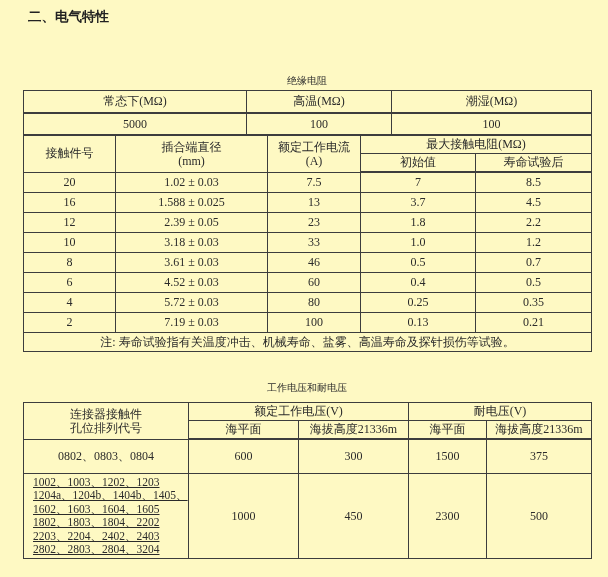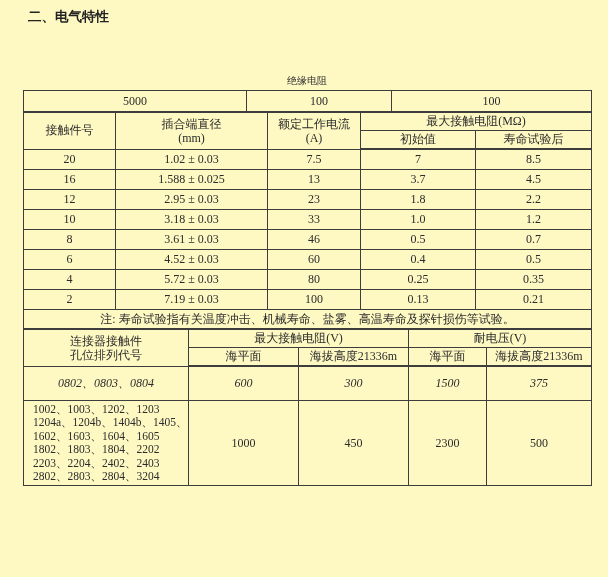--- a/index.html
+++ b/index.html
@@ -47,45 +47,50 @@
   .t1 .hrow th{height:21px;border-bottom-width:2px;}
   .t1 .drow td{height:20px;margin-top:11px;}
   
   .t2 .h1 th{height:15px;}
   .t2 .h2 th{height:15px;border-bottom-width:2px;font-family:Liberation Serif, serif;}
   .t2 .drow td{height:19px;}
   .t2 .note td{height:18px;}
   
   .t3 .h1 th{height:17px;}
   .t3 .h2 th{height:17px;border-bottom-width:2px;margin-top:34px;}
-  .t3 .r1 td{height:33px;font-style:italic;}
+  .t3 .r1 td{height:33px;}
   .t3 .r2 td{height:84px;}
   .codes-cell{
     text-align:left !important;
     padding-left:9px !important;
     font-size:11.5px;
   }
-  .codes-cell div{line-height:13.5px;}
+  .codes-cell div{line-height:13.5px;text-decoration:underline;}
   .twoline{line-height:14px;white-space:nowrap;}
 </style>
 </head>
 <body>
 
 <div class="page">
 
   <div class="doc-title">二、电气特性</div>
 
   <div class="caption cap1">绝缘电阻</div>
   <table class="t1">
     <colgroup>
         <col style="width:223px">
         <col style="width:145px">
         <col style="width:200px">
       </colgroup>
     <tbody>
+        <tr class="hrow">
+      <th>常态下(MΩ)</th>
+      <th>高温(MΩ)</th>
+      <th>潮湿(MΩ)</th>
+    </tr>
     <tr class="drow">
       <td>5000</td>
       <td>100</td>
       <td>100</td>
     </tr>
   </tbody>
     </table>
 
   <table class="t2">
     <colgroup>
@@ -121,21 +126,21 @@
         </tr>
     <tr class="drow">
           <td>16</td>
           <td>1.588 ± 0.025</td>
           <td>13</td>
           <td>3.7</td>
           <td>4.5</td>
         </tr>
     <tr class="drow">
           <td>12</td>
-          <td>2.95 ± 0.03</td>
+          <td>2.39 ± 0.05</td>
           <td>23</td>
           <td>1.8</td>
           <td>2.2</td>
         </tr>
     <tr class="drow">
           <td>10</td>
           <td>3.18 ± 0.03</td>
           <td>33</td>
           <td>1.0</td>
           <td>1.2</td>
@@ -167,35 +172,36 @@
           <td>100</td>
           <td>0.13</td>
           <td>0.21</td>
         </tr>
     <tr class="note">
       <td colspan="5">注: 寿命试验指有关温度冲击、机械寿命、盐雾、高温寿命及探针损伤等试验。</td>
     </tr>
   </tbody>
     </table>
 
+  <div class="caption cap3">工作电压和耐电压</div>
   <table class="t3">
     <colgroup>
         <col style="width:165px">
         <col style="width:110px">
         <col style="width:110px">
         <col style="width:78px">
         <col style="width:105px">
       </colgroup>
     <tbody>
         <tr class="h1">
       <th rowspan="2">
         <div class="twoline">连接器接触件</div>
         <div class="twoline">孔位排列代号</div>
       </th>
-      <th colspan="2">最大接触电阻(V)</th>
+      <th colspan="2">额定工作电压(V)</th>
       <th colspan="2">耐电压(V)</th>
     </tr>
     <tr class="h2">
       <th>海平面</th>
       <th>海拔高度21336m</th>
       <th>海平面</th>
       <th>海拔高度21336m</th>
     </tr>
     <tr class="r1">
       <td>0802、0803、0804</td>

